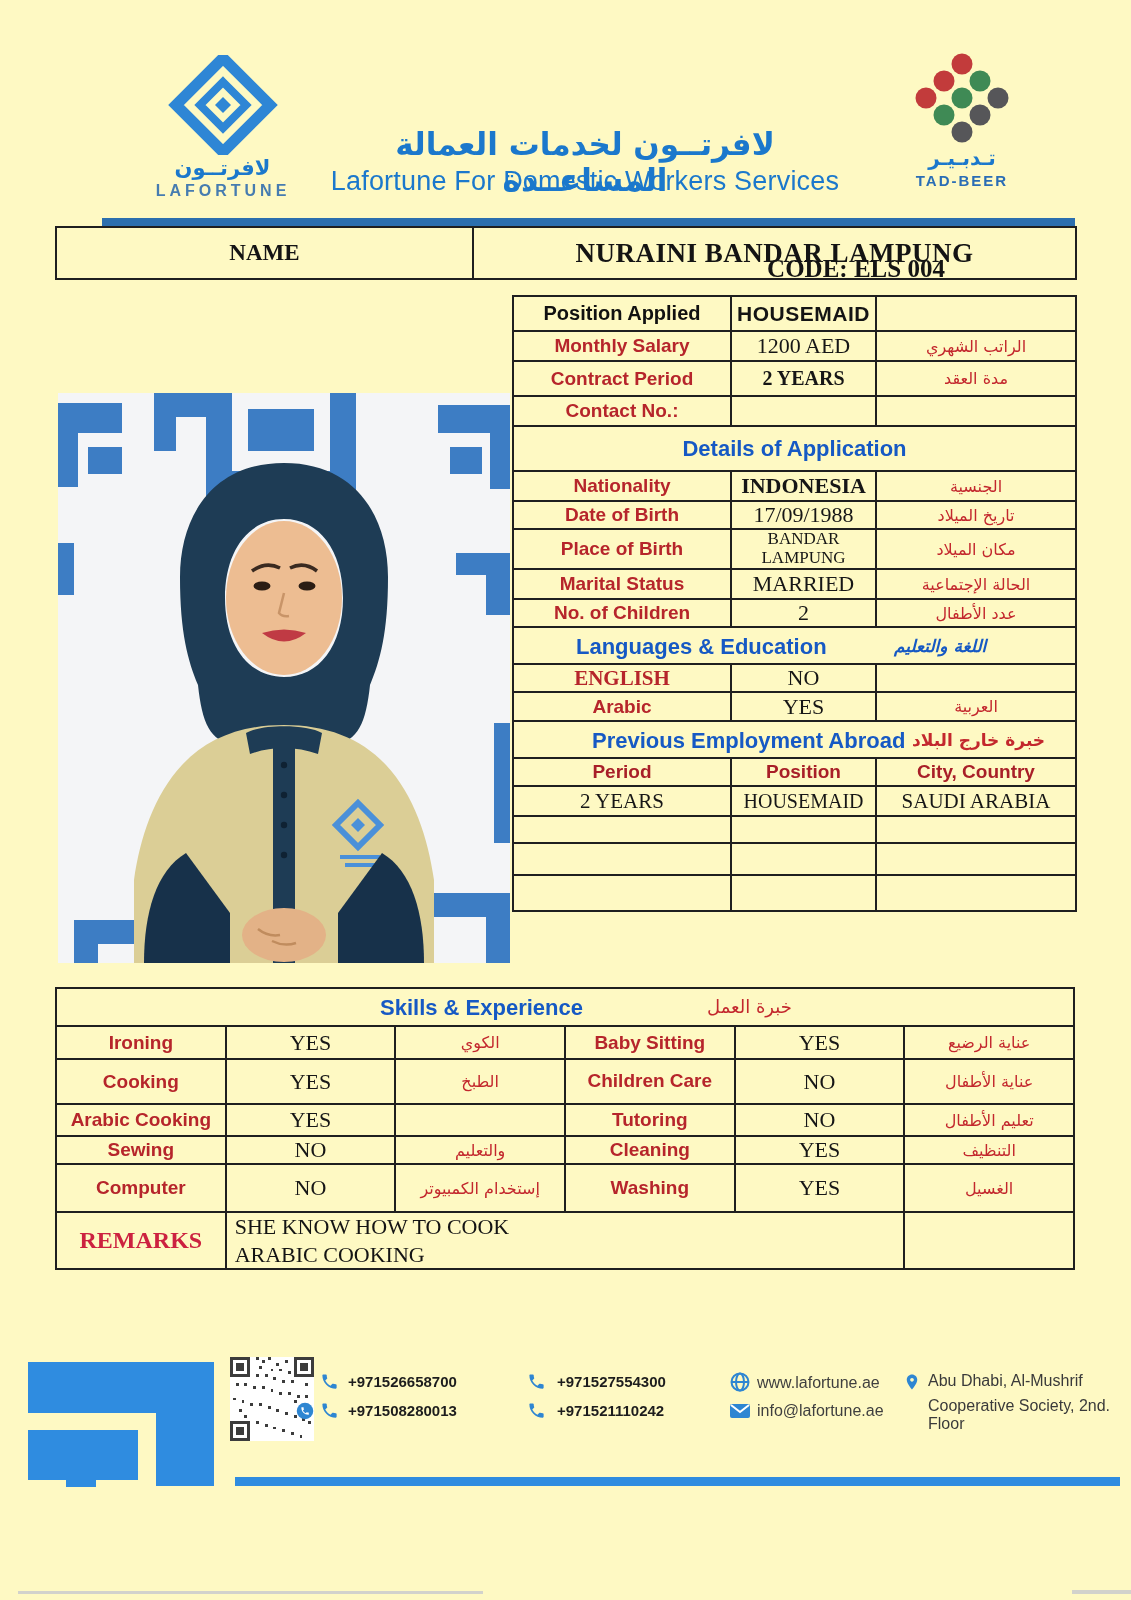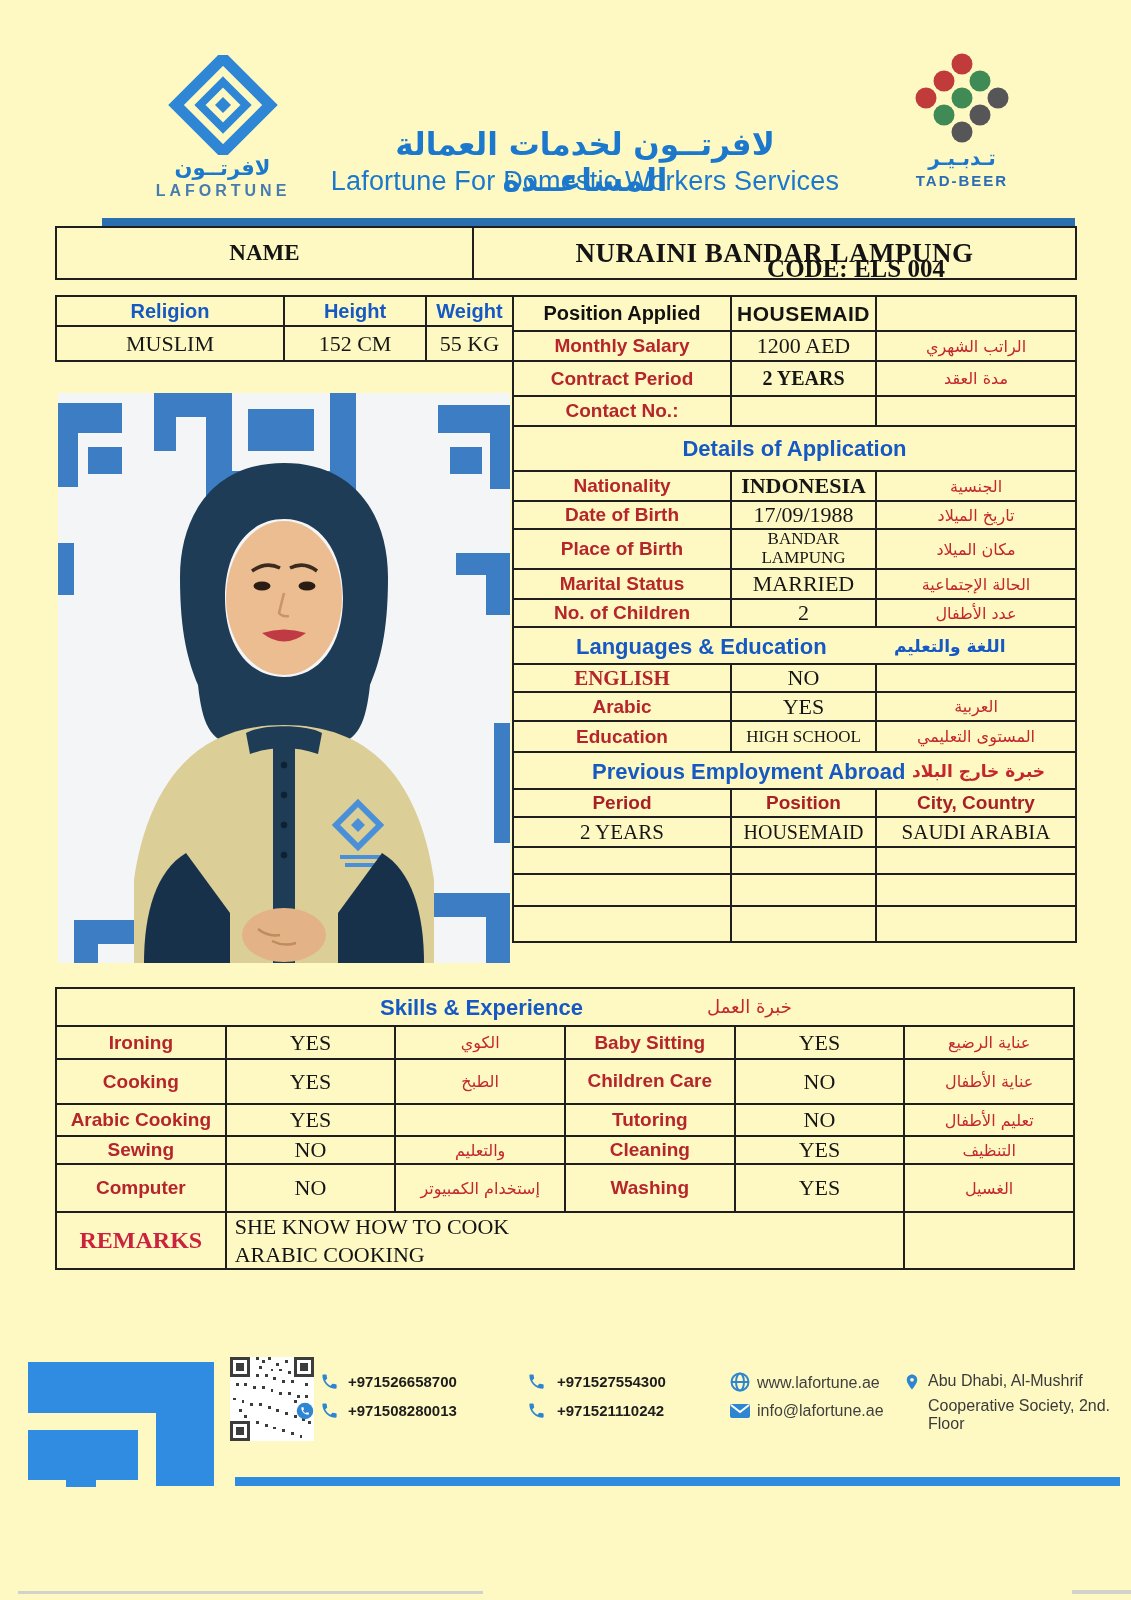--- a/index.html
+++ b/index.html
@@ -9,21 +9,21 @@
   table{border-collapse:collapse;table-layout:fixed;}
   td{border:2px solid #1f1f1f;padding:0 2px;text-align:center;vertical-align:middle;box-sizing:border-box;overflow:hidden;}
   
   .serif{font-family:"Liberation Serif",serif;}
   .blue-h{color:#1659c4;font-weight:bold;font-size:20px;}
   .lblred{color:#b6252b;font-weight:bold;font-size:19px;}
   .val{font-family:"Liberation Serif",serif;font-size:22px;color:#161616;}
   .val-sm{font-family:"Liberation Serif",serif;font-size:17px;line-height:1.1;color:#161616;}
   .val-b{font-weight:bold;}
   .ar{font-family:"DejaVu Sans",sans-serif;color:#c3272d;font-size:16px;direction:rtl;}
-  .ar-blue{font-family:"DejaVu Sans",sans-serif;color:#1659c4;font-size:17px;font-weight:bold;direction:rtl;}
+  .ar-blue{font-family:"DejaVu Sans",sans-serif;color:#1659c4;font-size:17px;font-weight:bold;direction:rtl;font-style:italic;}
   .sec-blue{color:#1659c4;font-weight:bold;font-size:22px;}
   .posapp{color:#111;font-weight:bold;font-size:20px;}
   .housemaid{font-weight:bold;font-size:21px;letter-spacing:.5px;}
   .relcell{position:relative;}
   .wrap2{display:inline-block;max-width:98px;}
   
   .title-ar{color:#1b78cc;font-weight:bold;font-size:31px;font-family:"DejaVu Sans",sans-serif;direction:rtl;}
   .title-en{color:#1b78cc;font-weight:normal;font-size:27px;letter-spacing:.2px;}
   .logo-ar{color:#1b78cc;font-weight:bold;font-size:21px;font-family:"DejaVu Sans",sans-serif;direction:rtl;}
   .logo-lat{color:#467cb0;font-size:16px;letter-spacing:4px;font-weight:bold;}
@@ -80,34 +80,20 @@
     <tbody>
         <tr style="height:52px;">
       <td style="width:417px;" class="name-lbl">NAME</td>
       <td style="width:603px;" class="name-val">NURAINI BANDAR LAMPUNG</td>
     </tr>
   </tbody>
     </table>
 
   <div class="abs code" style="left:700px;top:255px;width:312px;text-align:center;">CODE: ELS 004</div>
 
-  <table class="abs" style="left:55px;top:295px;width:457px;">
-    <tbody>
-        <tr style="height:30px;">
-      <td style="width:228px;" class="blue-h">Religion</td>
-      <td style="width:142px;" class="blue-h">Height</td>
-      <td style="width:87px;" class="blue-h">Weight</td>
-    </tr>
-    <tr style="height:35px;">
-      <td class="val">MUSLIM</td>
-      <td class="val">152 CM</td>
-      <td class="val">55 KG</td>
-    </tr>
-  </tbody>
-    </table>
 
   <div class="abs" style="left:58px;top:393px;width:452px;height:570px;">
     <svg width="452" height="570" viewBox="0 0 452 570">
       <rect x="0" y="0" width="452" height="570" fill="#f4f5f7"></rect>
       <g fill="#3d7dc4">
         <rect x="0" y="10" width="64" height="30"></rect>
           <rect x="0" y="10" width="20" height="84"></rect>
         <rect x="30" y="54" width="34" height="27"></rect>
         <rect x="96" y="0" width="68" height="24"></rect>
           <rect x="96" y="0" width="22" height="58"></rect>
@@ -219,25 +205,20 @@
     </tr>
     <tr style="height:27px;">
       <td class="serif" style="color:#b6252b;font-weight:bold;font-size:21px;">ENGLISH</td>
       <td class="val">NO</td>
       <td class="ar"></td>
     </tr>
     <tr style="height:29px;">
       <td class="lblred">Arabic</td>
       <td class="val">YES</td>
       <td class="ar">العربية</td>
-    </tr>
-    <tr style="height:31px;">
-      <td class="lblred">Education</td>
-      <td class="val" style="font-size:17px;">HIGH SCHOOL</td>
-      <td class="ar">المستوى التعليمي</td>
     </tr>
     <tr style="height:37px;">
       <td colspan="3" class="relcell">
         <span class="abs sec-blue" style="left:78px;top:6px;">Previous Employment Abroad</span>
         <span class="abs ar" style="left:398px;top:8px;font-weight:bold;font-size:17px;">خبرة خارج البلاد</span>
       </td>
     </tr>
     <tr style="height:28px;">
       <td class="lblred" style="color:#a81f28;">Period</td>
       <td class="lblred" style="color:#a81f28;">Position</td>

